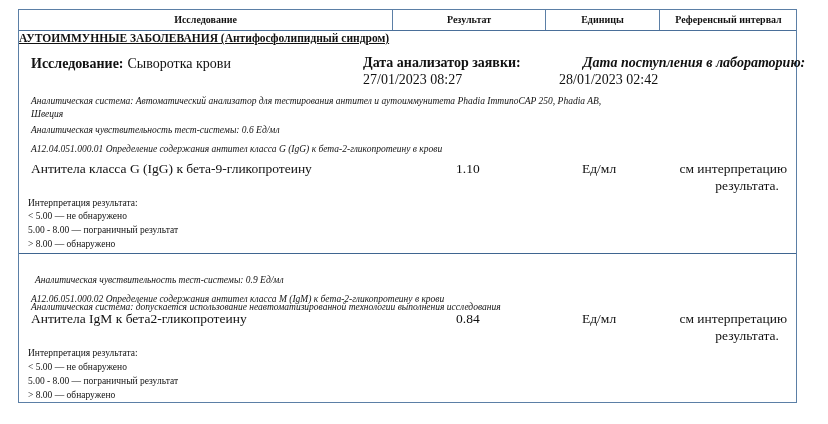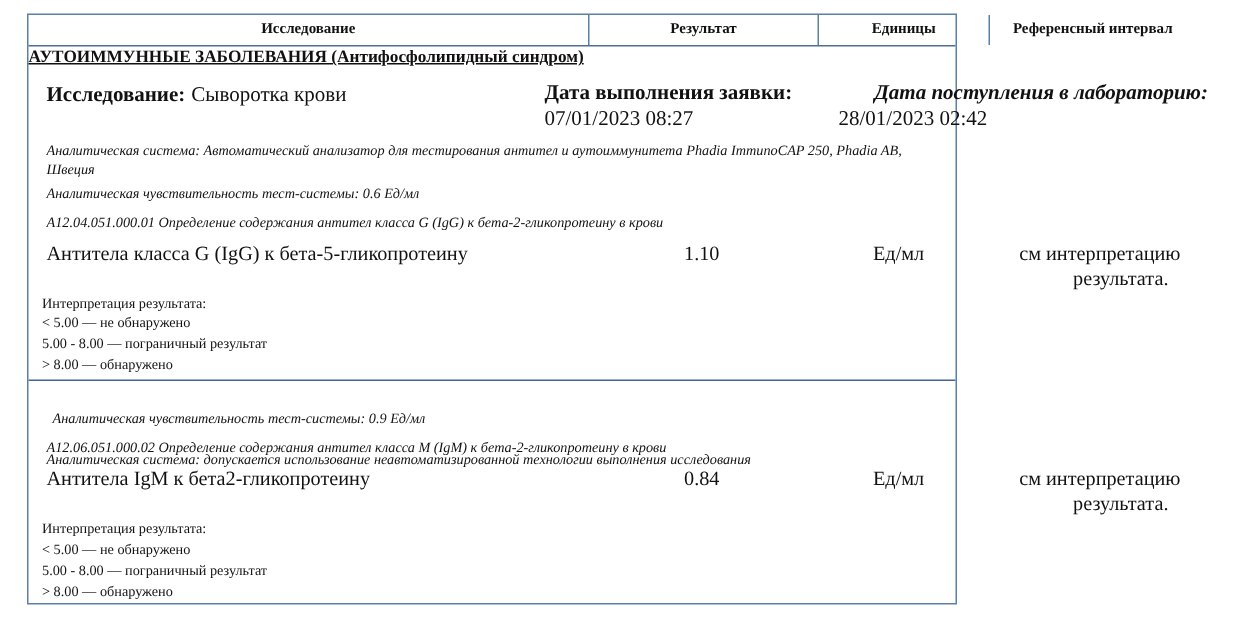--- a/index.html
+++ b/index.html
@@ -1,18 +1,18 @@
 <!DOCTYPE html>
 <html><head>
 <meta charset="utf-8">
 <style>
   html, body { margin:0; padding:0; background:#ffffff; }
   body { width:828px; height:424px; position:relative; overflow:hidden;
          font-family:"Liberation Serif", "DejaVu Serif", serif; color:#111; }
-  .report { position:absolute; left:18px; top:9px; width:620px; height:394px;
+  .report { position:absolute; left:18px; top:9px; width:779px; height:394px;
             border:1px solid #5b7fa6; box-sizing:border-box; }
   .hdr { position:absolute; left:0; top:0; width:100%; height:21px;
          border-bottom:1px solid #4a6f99; box-sizing:border-box; }
   .hcell { position:absolute; top:0; height:20px; line-height:20px; text-align:center;
            font-weight:bold; font-size:10px; }
   .hdiv { position:absolute; top:0; height:20px; width:1px; background:#5b7fa6; }
   .abs { position:absolute; white-space:nowrap; }
   .section-title { left:0; width:100%; top:22px; font-weight:bold;
                    font-size:11.5px; text-decoration:underline; }
   .big-b { font-weight:bold; font-size:14px; }
@@ -36,31 +36,31 @@
     <div class="hdiv" style="left:640px;"></div>
     <div class="hcell" style="left:641px;width:137px;">Референсный интервал</div>
   </div>
 
   <div class="abs section-title">АУТОИММУННЫЕ ЗАБОЛЕВАНИЯ (Антифосфолипидный синдром)</div>
 
   <div class="abs" style="left:12px;top:44px;">
     <span class="big-b">Исследование:</span>
     <span class="big">Сыворотка крови</span>
   </div>
-  <div class="abs big-b" style="left:344px;top:45px;">Дата выполнения заявки:</div>
-  <div class="abs big" style="left:344px;top:62px;">07/01/2023 08:27</div>
+  <div class="abs big-b" style="left:344px;top:45px;">Дата анализатор заявки:</div>
+  <div class="abs big" style="left:344px;top:62px;">27/01/2023 08:27</div>
   <div class="abs big-b" style="left:564px;top:45px;font-style:italic;">Дата поступления в лабораторию:</div>
   <div class="abs big" style="left:540px;top:62px;">28/01/2023 02:42</div>
 
   <div>
     <div class="abs ital" style="left:12px;top:86px;">Аналитическая система: Автоматический анализатор для тестирования антител и аутоиммунитета Phadia ImmunoCAP 250, Phadia AB,</div>
     <div class="abs ital" style="left:12px;top:99px;">Швеция</div>
     <div class="abs ital" style="left:12px;top:115px;">Аналитическая чувствительность тест-системы: 0.6 Ед/мл</div>
     <div class="abs ital" style="left:12px;top:134px;">A12.04.051.000.01 Определение содержания антител класса G (IgG) к бета-2-гликопротеину в крови</div>
-    <div class="abs res" style="left:12px;top:151px;">Антитела класса G (IgG) к бета-5-гликопротеину</div>
+    <div class="abs res" style="left:12px;top:151px;">Антитела класса G (IgG) к бета-9-гликопротеину</div>
     <div class="abs res" style="left:437px;top:151px;text-align:center;">1.10</div>
     <div class="abs res" style="left:563px;top:151px;">Ед/мл</div>
     <div class="abs res" style="left:650px;top:151px;width:118px;text-align:right;">см интерпретацию</div>
     <div class="abs res" style="left:650px;top:168px;width:110px;text-align:right;">результата.</div>
     <div class="abs small" style="left:9px;top:188px;">Интерпретация результата:</div>
     <div class="abs small" style="left:9px;top:201px;">&lt; 5.00 — не обнаружено</div>
     <div class="abs small" style="left:9px;top:215px;">5.00 - 8.00 — пограничный результат</div>
     <div class="abs small" style="left:9px;top:229px;">&gt; 8.00 — обнаружено</div>
   </div>
 

